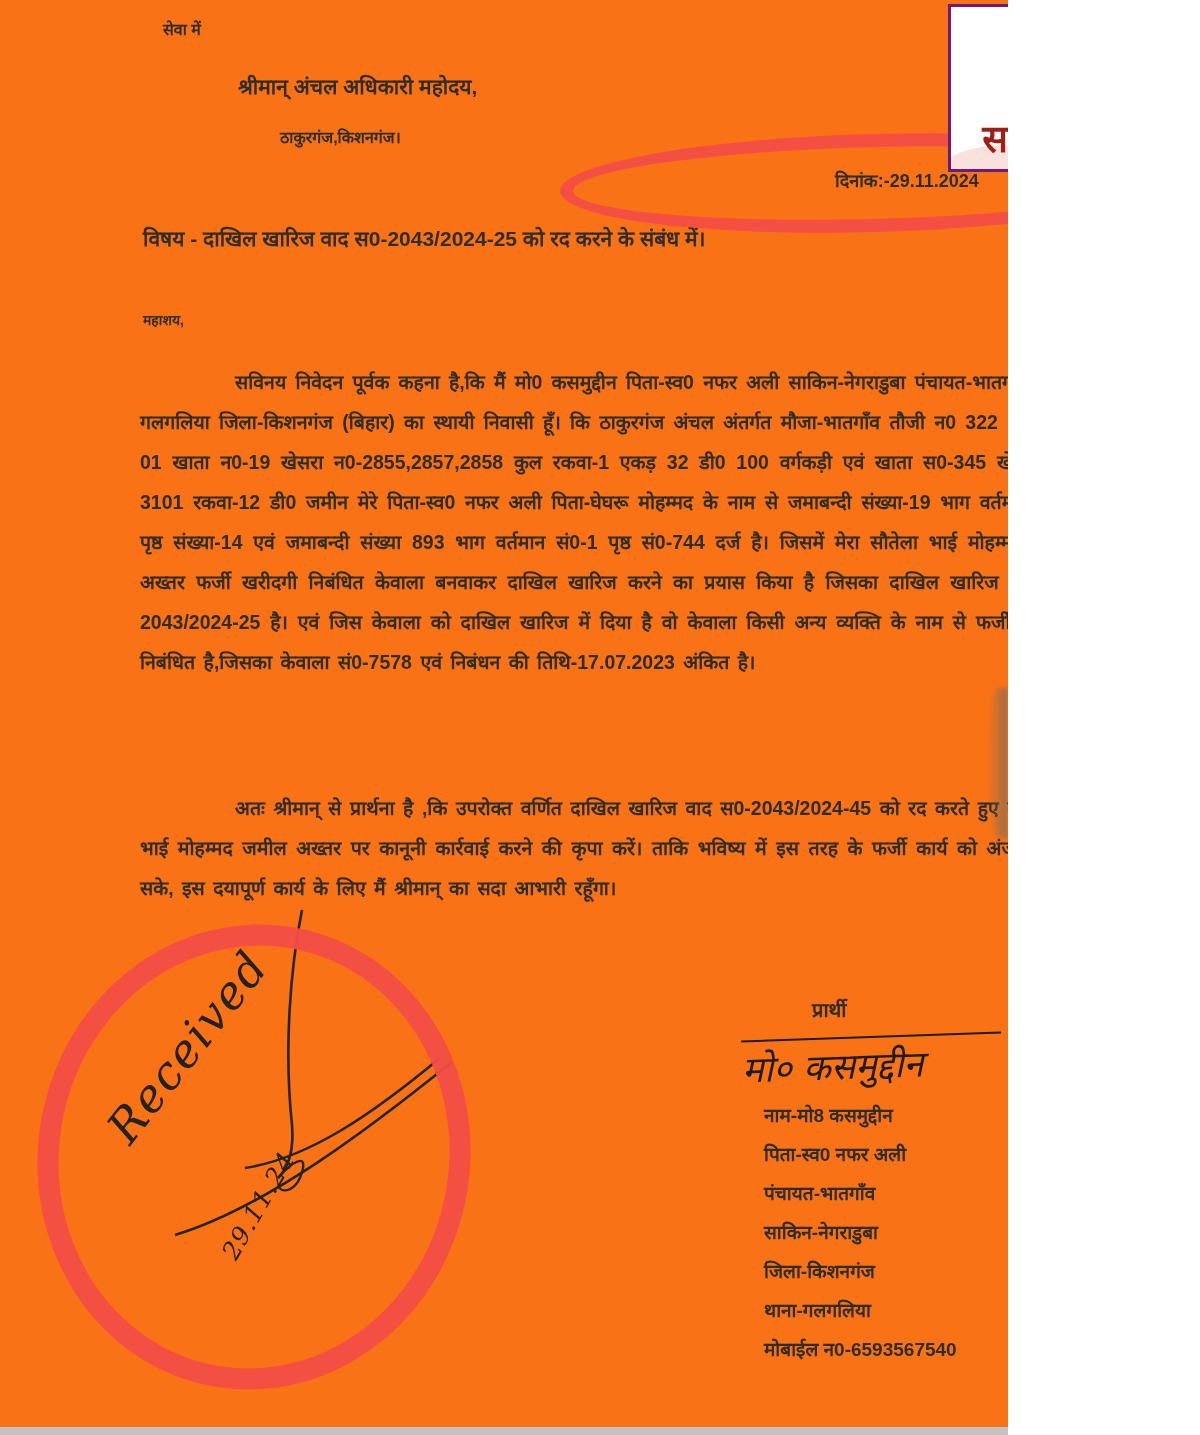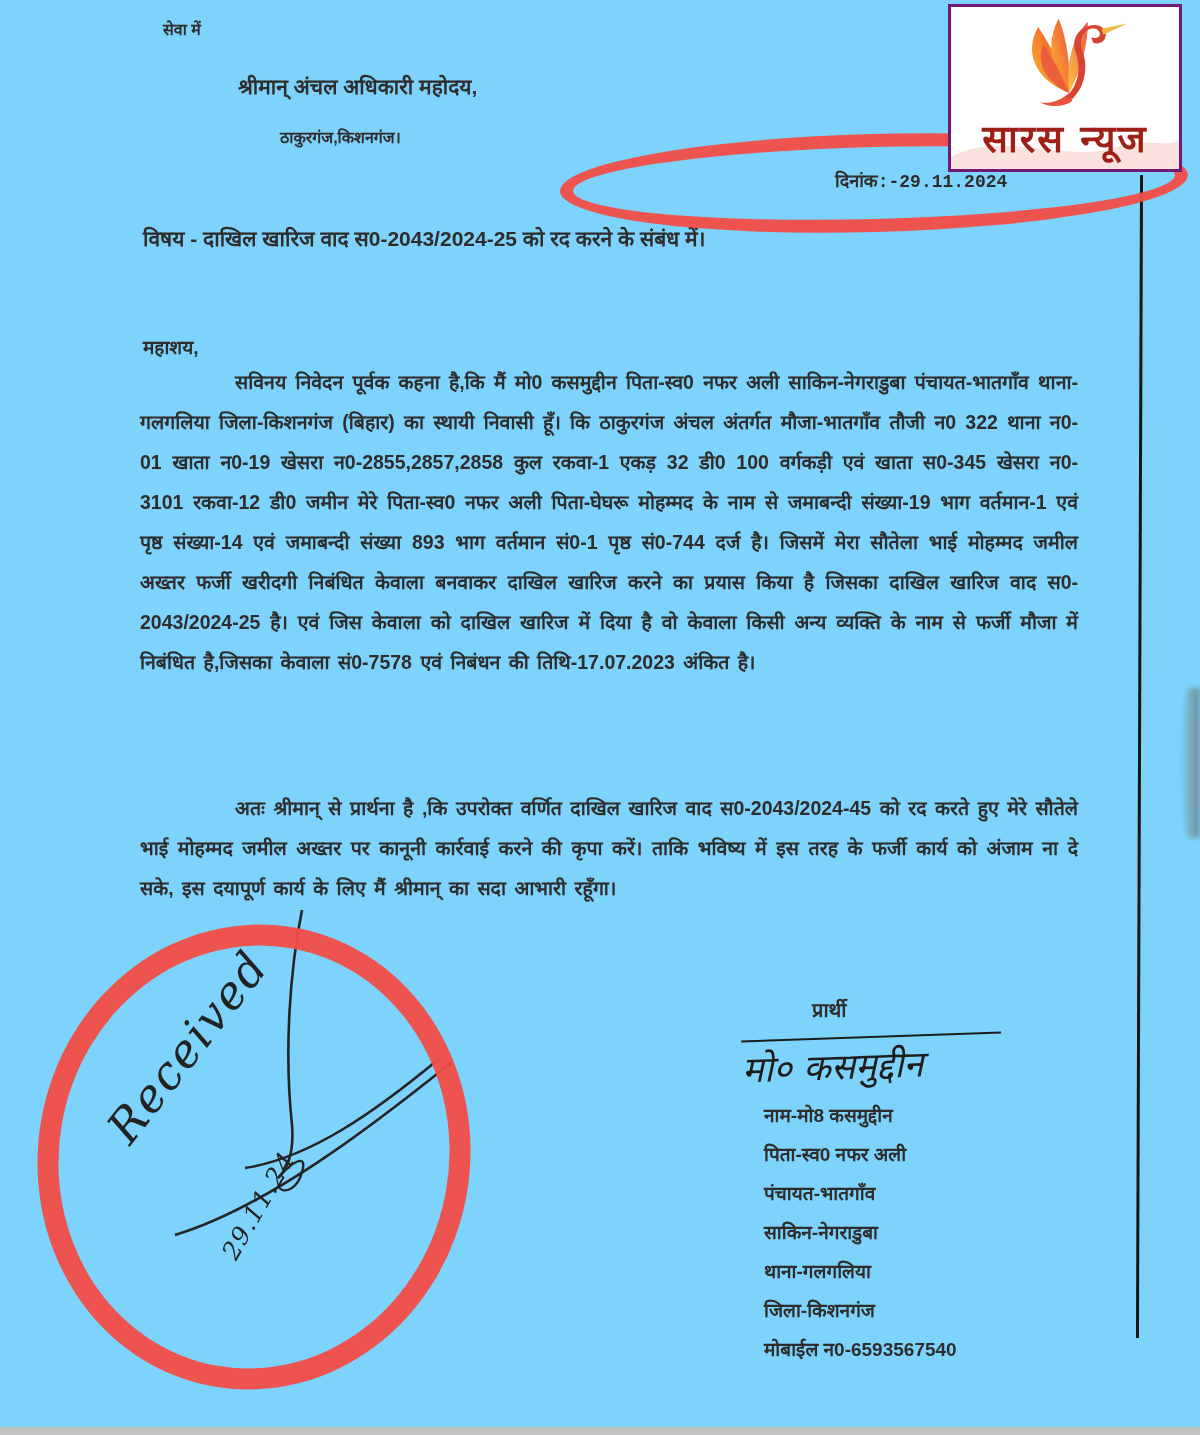--- a/index.html
+++ b/index.html
@@ -1,31 +1,31 @@
 <!DOCTYPE html>
 <html><head>
 <meta charset="utf-8">
 <style>
   * { margin:0; padding:0; box-sizing:border-box; }
   html,body { background:#ffffff; }
   body { font-family:"Liberation Sans","DejaVu Sans",sans-serif; }
 
   .page {
-    position:relative; width:1200px; height:1435px;
-    background:#7dd3fc; overflow:hidden;
+    position:relative; width:1008px; height:1435px;
+    background:#f97316; overflow:hidden;
     color:#2e2e2e;
   }
 
   .doc-text { color:#2f2d2b; font-weight:600; }
 
   .addr-to       { position:absolute; left:163px; top:18px;  font-size:16px; }
   .recipient1    { position:absolute; left:238px; top:72px;  font-size:21px; font-weight:700; }
   .recipient2    { position:absolute; left:280px; top:126px; font-size:16px; font-weight:700; }
 
-  .date-line     { position:absolute; left:835px; top:168px; font-size:18px; z-index:1;font-family:Liberation Mono, monospace; }
+  .date-line     { position:absolute; left:835px; top:168px; font-size:18px; z-index:1; }
 
   .red-oval {
     position:absolute; left:560px; top:134px; width:628px; height:98px;
     border:13px solid rgba(243,77,70,0.95); border-radius:50%;
     transform:rotate(-1.5deg); z-index:2;
   }
 
   .logo-box {
     position:absolute; left:948px; top:4px; width:234px; height:168px;
     background:#ffffff; border:3px solid #701a75; z-index:3; overflow:hidden;
@@ -33,21 +33,21 @@
   .logo-swoosh { position:absolute; left:0; bottom:0; width:100%; height:60px; }
   .logo-bird   { position:absolute; left:58px; top:4px; width:120px; height:104px; }
   .logo-title  {
     position:absolute; left:0; bottom:6px; width:100%; text-align:center;
     font-size:38px; font-weight:800; color:#9e1f16; letter-spacing:2px;
     font-family:"DejaVu Sans","Liberation Sans",sans-serif;
   }
 
   .subject-line  { position:absolute; left:143px; top:224px; width:800px; font-size:21px; }
 
-  .greeting      { position:absolute; left:143px; top:334px; font-size:19px; }
+  .greeting      { position:absolute; left:143px; top:310px; font-size:14px; }
 
   .body-para {
     position:absolute; left:140px; width:938px;
     font-size:19.5px; line-height:40px; text-align:justify;
     text-indent:95px; word-spacing:3px;
   }
   .para1 { top:362px; }
   .para2 { top:788px; }
 
   .applicant-label { position:absolute; left:812px; top:996px; font-size:20px; font-weight:700; }
@@ -137,22 +137,22 @@
   <div class="body-para para1 doc-text">सविनय निवेदन पूर्वक कहना है,कि मैं मो0 कसमुद्दीन पिता-स्व0 नफर अली साकिन-नेगराडुबा पंचायत-भातगाँव थाना-गलगलिया जिला-किशनगंज (बिहार) का स्थायी निवासी हूँ। कि ठाकुरगंज अंचल अंतर्गत मौजा-भातगाँव तौजी न0 322 थाना न0-01 खाता न0-19 खेसरा न0-2855,2857,2858 कुल रकवा-1 एकड़ 32 डी0 100 वर्गकड़ी एवं खाता स0-345 खेसरा न0-3101 रकवा-12 डी0 जमीन मेरे पिता-स्व0 नफर अली पिता-घेघरू मोहम्मद के नाम से जमाबन्दी संख्या-19 भाग वर्तमान-1 एवं पृष्ठ संख्या-14 एवं जमाबन्दी संख्या 893 भाग वर्तमान सं0-1 पृष्ठ सं0-744 दर्ज है। जिसमें मेरा सौतेला भाई मोहम्मद जमील अख्तर फर्जी खरीदगी निबंधित केवाला बनवाकर दाखिल खारिज करने का प्रयास किया है जिसका दाखिल खारिज वाद स0-2043/2024-25 है। एवं जिस केवाला को दाखिल खारिज में दिया है वो केवाला किसी अन्य व्यक्ति के नाम से फर्जी मौजा में निबंधित है,जिसका केवाला सं0-7578 एवं निबंधन की तिथि-17.07.2023 अंकित है।</div>
   <div class="body-para para2 doc-text">अतः श्रीमान् से प्रार्थना है ,कि उपरोक्त वर्णित दाखिल खारिज वाद स0-2043/2024-45 को रद करते हुए मेरे सौतेले भाई मोहम्मद जमील अख्तर पर कानूनी कार्रवाई करने की कृपा करें। ताकि भविष्य में इस तरह के फर्जी कार्य को अंजाम ना दे सके, इस दयापूर्ण कार्य के लिए मैं श्रीमान् का सदा आभारी रहूँगा।</div>
 
   <div class="applicant-label doc-text">प्रार्थी</div>
   <div class="hand-sign">मो० कसमुद्दीन</div>
   <div class="sig-details doc-text">
     <div>नाम-मो8 कसमुद्दीन</div>
     <div>पिता-स्व0 नफर अली</div>
     <div>पंचायत-भातगाँव</div>
     <div>साकिन-नेगराडुबा</div>
+    <div>जिला-किशनगंज</div>
     <div>थाना-गलगलिया</div>
-    <div>जिला-किशनगंज</div>
     <div>मोबाईल न0-6593567540</div>
   </div>
 
   <svg class="received-strokes" viewBox="0 0 440 480">
     <path d="M262,10 C250,70 244,150 252,225 C254,250 248,268 238,278" fill="none" stroke="#242424" stroke-width="2.6"></path>
     <path d="M205,268 C270,258 335,212 400,158" fill="none" stroke="#242424" stroke-width="2.6"></path>
     <path d="M135,335 C225,308 330,228 412,162" fill="none" stroke="#242424" stroke-width="2.6"></path>
     <path d="M238,278 C252,262 268,252 262,272 C258,288 244,296 238,286" fill="none" stroke="#242424" stroke-width="2.4"></path>
   </svg>
   <div class="received-word">Received</div>

